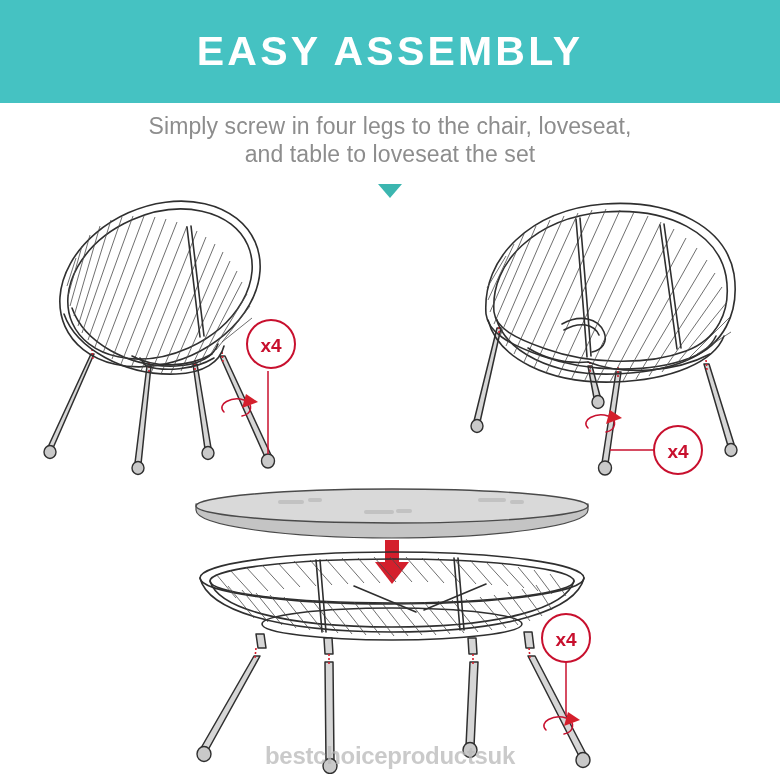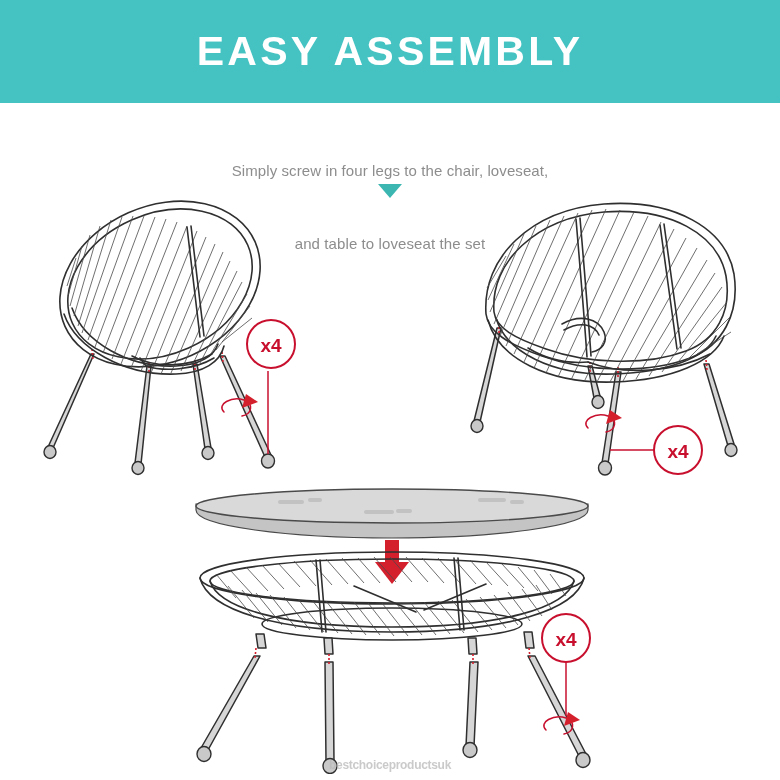--- a/index.html
+++ b/index.html
@@ -43,25 +43,24 @@
   
   #subtitle-block {
     position: absolute;
     left: 0;
     top: 112px;
     width: 780px;
     text-align: center;
   }
   .subtitle-line {
     color: #8d8d8d;
-    font-size: 15px;
+    font-size: 23px;
     font-weight: 300;
     line-height: 28px;
     letter-spacing: 0.1px;
-    margin-top: 45px;
   }
 
   
   #scroll-arrow {
     position: absolute;
     left: 378px;
     top: 184px;
     width: 24px;
     height: 14px;
   }
@@ -75,25 +74,24 @@
   #table-illustration   { left: 168px; top: 482px; width: 456px; height: 292px; }
 
   
   #watermark {
     position: absolute;
     left: 0;
     top: 742px;
     width: 780px;
     text-align: center;
     color: #b9b9b9;
-    font-size: 12px;
+    font-size: 24px;
     font-weight: 600;
     letter-spacing: -0.3px;
     opacity: 0.75;
-    margin-top: 16px;
   }
 
   
   .ln  { fill: none; stroke: #2f2f2f; stroke-width: 1.6; stroke-linecap: round; stroke-linejoin: round; }
   .web { fill: none; stroke: #4a4a4a; stroke-width: 0.8; }
   .leg-fill { fill: #d6d6d6; stroke: #2f2f2f; stroke-width: 1.5; stroke-linejoin: round; }
   .foot { fill: #c9c9c9; stroke: #2f2f2f; stroke-width: 1.4; }
   .redln { fill: none; stroke: #c8102e; stroke-width: 1.5; }
   .redfill { fill: #d41f2c; }
   .badge-circle { fill: #ffffff; stroke: #c8102e; stroke-width: 2; }

